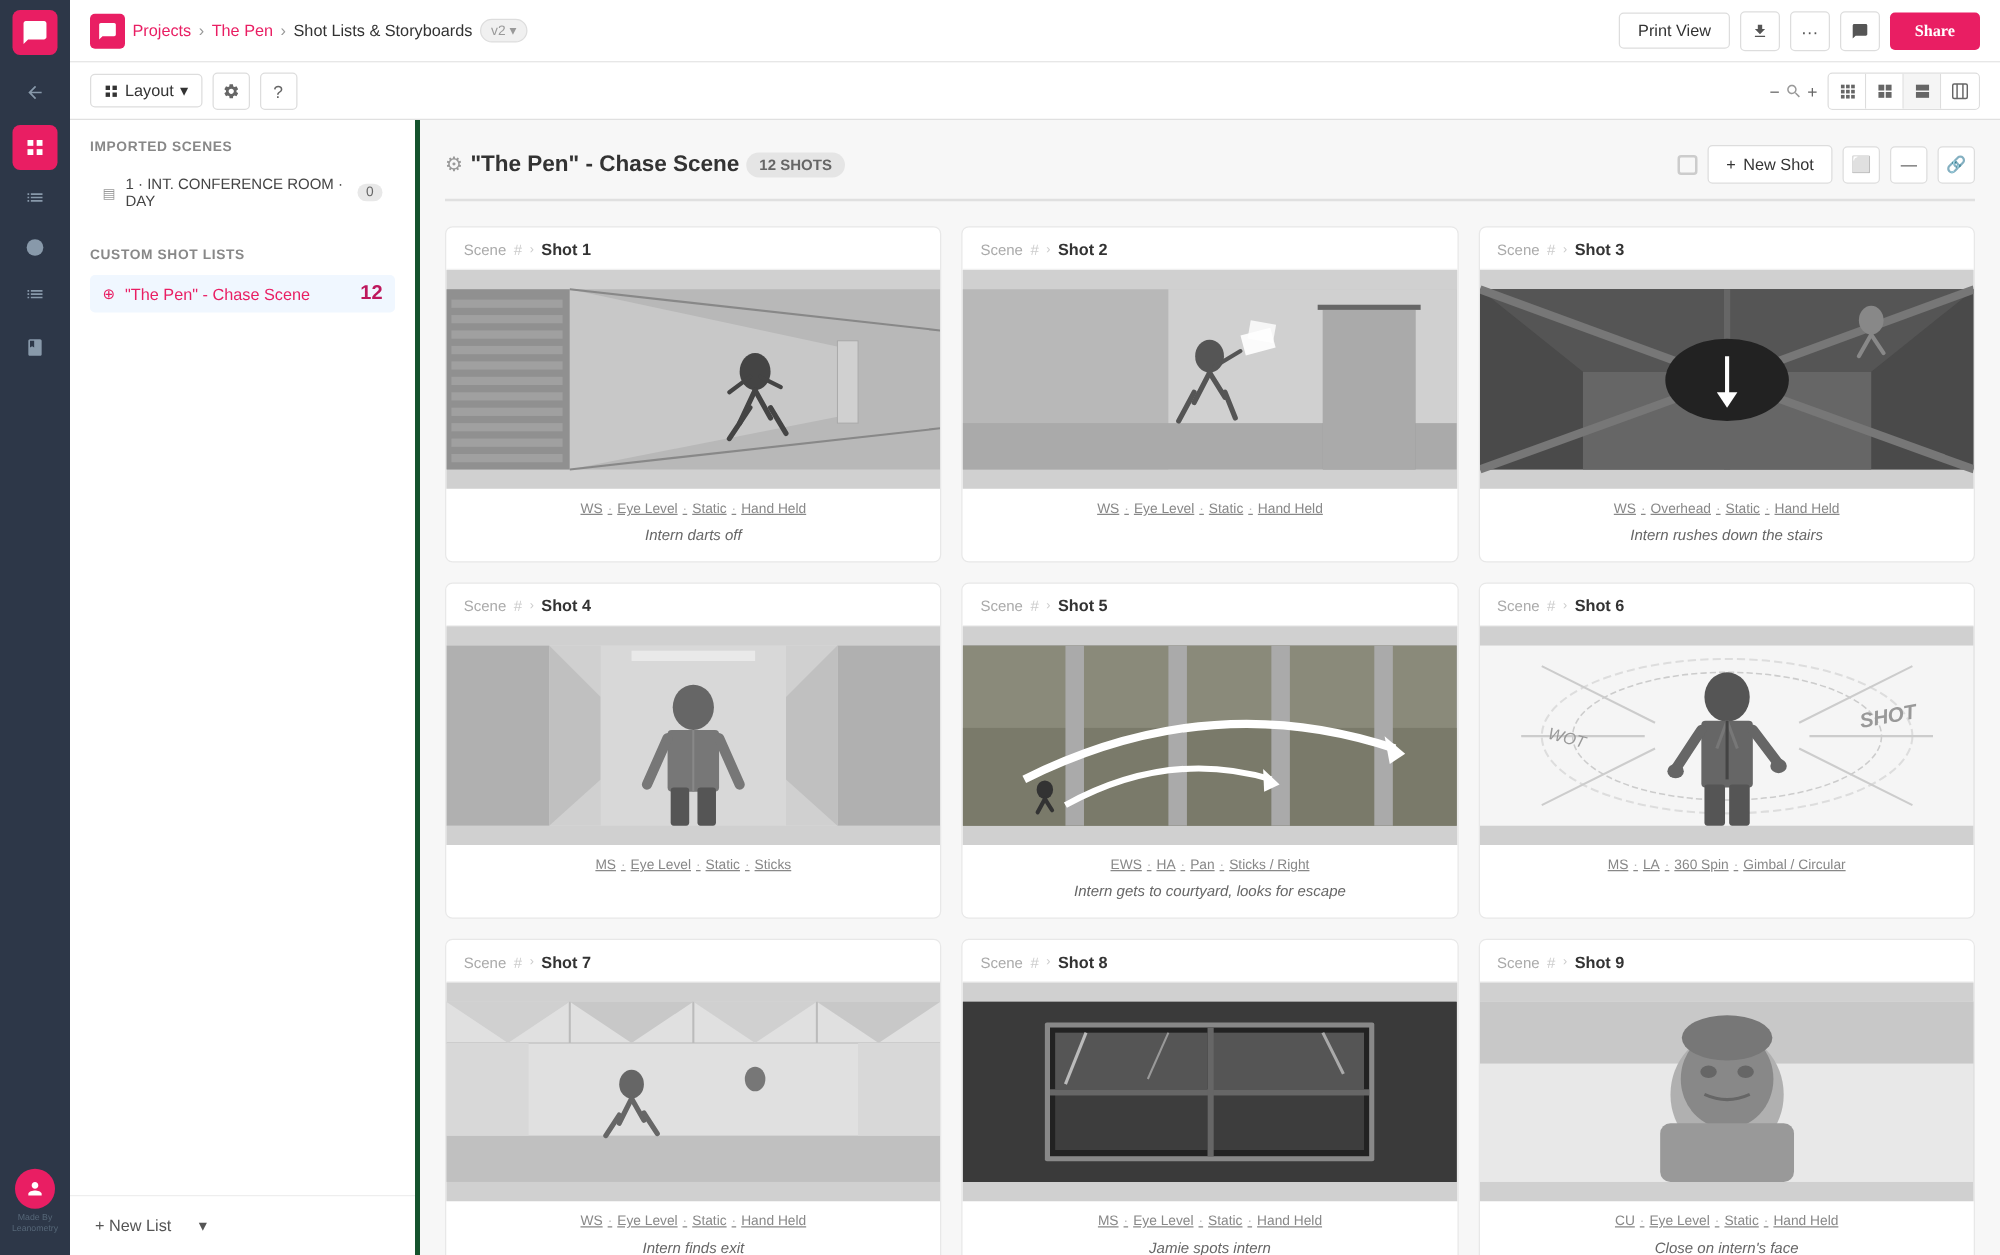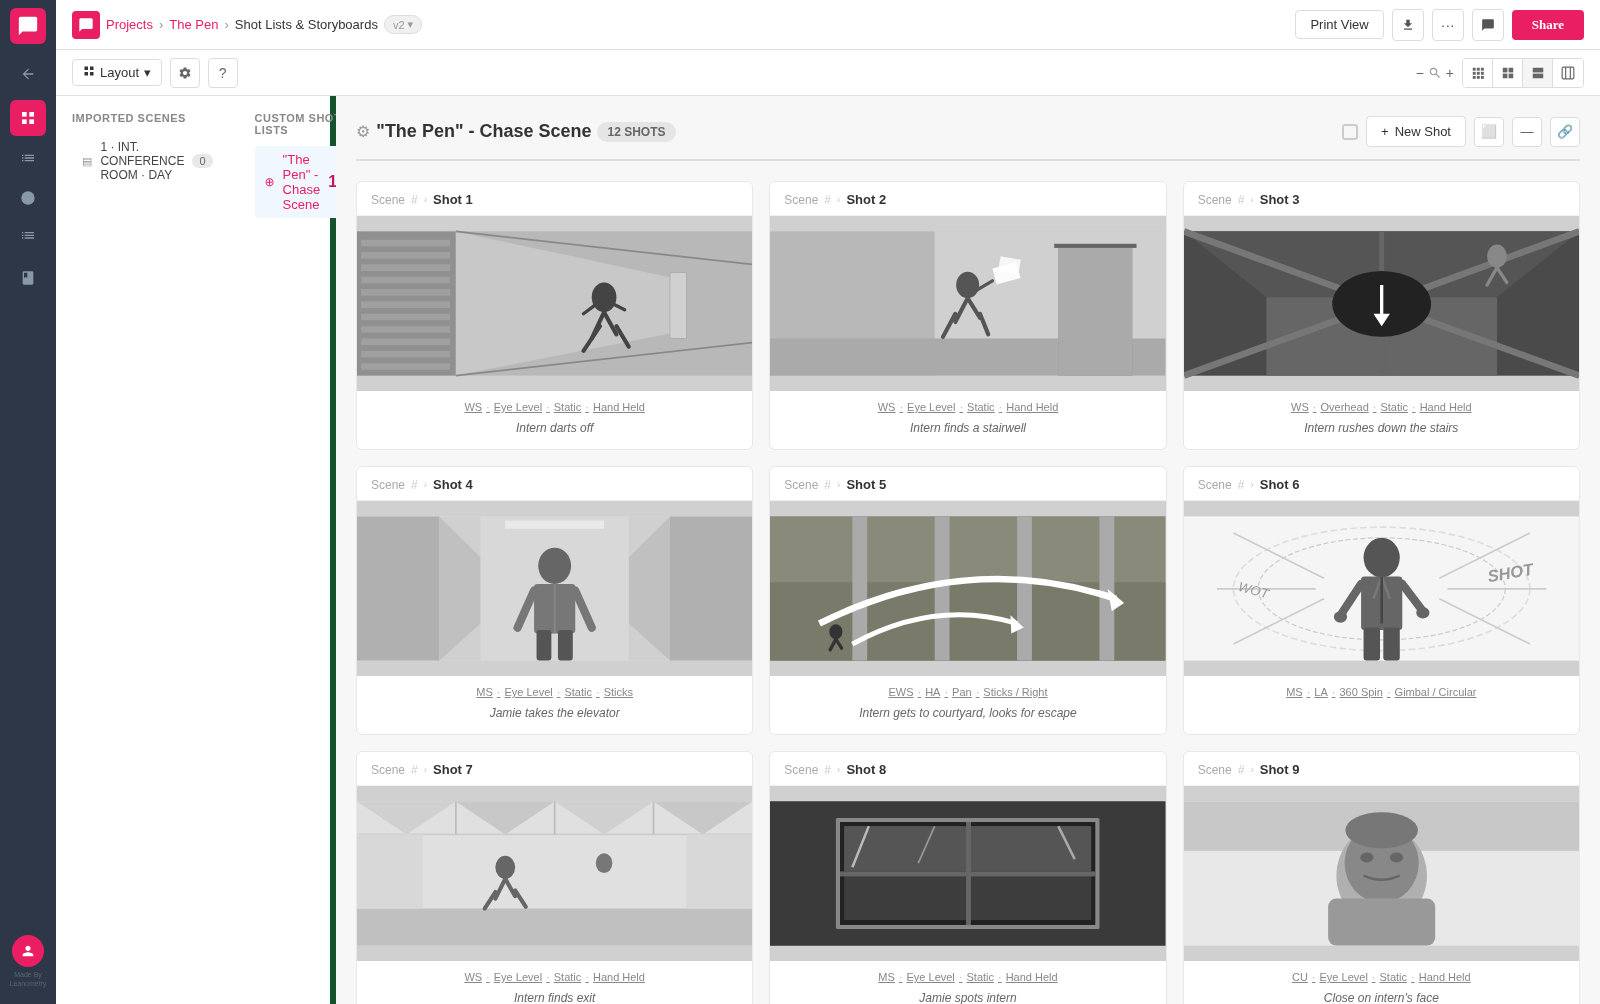--- a/index.html
+++ b/index.html
@@ -60,39 +60,39 @@
       background: #fff;
       border-bottom: 1px solid #e0e0e0;
       height: 46px;
       display: flex;
       align-items: center;
       padding: 0 16px;
       gap: 8px;
       flex-shrink: 0;
     }
     .toolbar-left { display: flex; align-items: center; gap: 8px; flex: 1; }
-    .btn-layout { display: flex; align-items: flex-start; gap: 5px; background: #fff; border: 1px solid #ddd; border-radius: 4px; padding: 5px 10px; font-size: 13px; cursor: pointer; color: #333; }
+    .btn-layout { display: flex; align-items: center; gap: 5px; background: #fff; border: 1px solid #ddd; border-radius: 4px; padding: 5px 10px; font-size: 13px; cursor: pointer; color: #333; }
     .btn-toolbar-icon { width: 30px; height: 30px; background: #fff; border: 1px solid #ddd; border-radius: 4px; display: flex; align-items: center; justify-content: center; cursor: pointer; color: #666; font-size: 14px; }
     .toolbar-right { display: flex; align-items: center; gap: 8px; }
     .toolbar-zoom { display: flex; align-items: center; gap: 4px; color: #666; font-size: 14px; }
     .view-btns { display: flex; border: 1px solid #ddd; border-radius: 4px; overflow: hidden; }
     .view-btn { width: 30px; height: 28px; display: flex; align-items: center; justify-content: center; cursor: pointer; color: #666; font-size: 13px; border-right: 1px solid #ddd; background: #fff; }
     .view-btn:last-child { border-right: none; }
     .view-btn.active { background: #f5f5f5; }
 
     
     .content-body { display: flex; flex: 1; min-height: 0; }
 
     
     .left-panel {
       width: 280px;
       background: #fff;
-      border-right: 6px solid #14532d;
+      border-right: 4px solid #14532d;
       display: flex;
-      flex-direction: row;
+      flex-direction: column;
       flex-shrink: 0;
     }
     .panel-section { padding: 16px 16px 8px; }
     .panel-section-title { font-size: 11px; font-weight: 700; color: #888; letter-spacing: 0.5px; text-transform: uppercase; margin-bottom: 10px; }
     .scene-item { display: flex; align-items: center; gap: 8px; padding: 6px 10px; border-radius: 4px; cursor: pointer; }
     .scene-item .scene-icon { font-size: 11px; color: #999; }
     .scene-item .scene-label { font-size: 12px; color: #444; flex: 1; }
     .scene-item .scene-count { background: #e8e8e8; border-radius: 10px; padding: 1px 7px; font-size: 11px; color: #666; }
     .custom-list-item { display: flex; align-items: center; gap: 8px; padding: 6px 10px; border-radius: 4px; cursor: pointer; background: #f0f7ff; }
     .custom-list-item .cl-icon { font-size: 12px; color: #e91e63; }
@@ -431,21 +431,20 @@
             <div class="tags">
               <span>WS</span>
               <span class="tag-dot">·</span>
               <span>Eye Level</span>
               <span class="tag-dot">·</span>
               <span>Static</span>
               <span class="tag-dot">·</span>
               <span>Hand Held</span>
             </div>
           </div>
-          <div class="shot-desc">Intern finds a stairwell</div>
         </div>
 
         <div class="shot-card">
           <div class="shot-card-header">
             <span class="scene-label">Scene</span>
             <span class="hash">#</span>
             <span class="arrow">›</span>
             <span class="shot-name">Shot 3</span>
           </div>
           <div class="shot-image">
@@ -528,21 +527,20 @@
             <div class="tags">
               <span>MS</span>
               <span class="tag-dot">·</span>
               <span>Eye Level</span>
               <span class="tag-dot">·</span>
               <span>Static</span>
               <span class="tag-dot">·</span>
               <span>Sticks</span>
             </div>
           </div>
-          <div class="shot-desc">Jamie takes the elevator</div>
         </div>
 
         <div class="shot-card">
           <div class="shot-card-header">
             <span class="scene-label">Scene</span>
             <span class="hash">#</span>
             <span class="arrow">›</span>
             <span class="shot-name">Shot 5</span>
           </div>
           <div class="shot-image">

